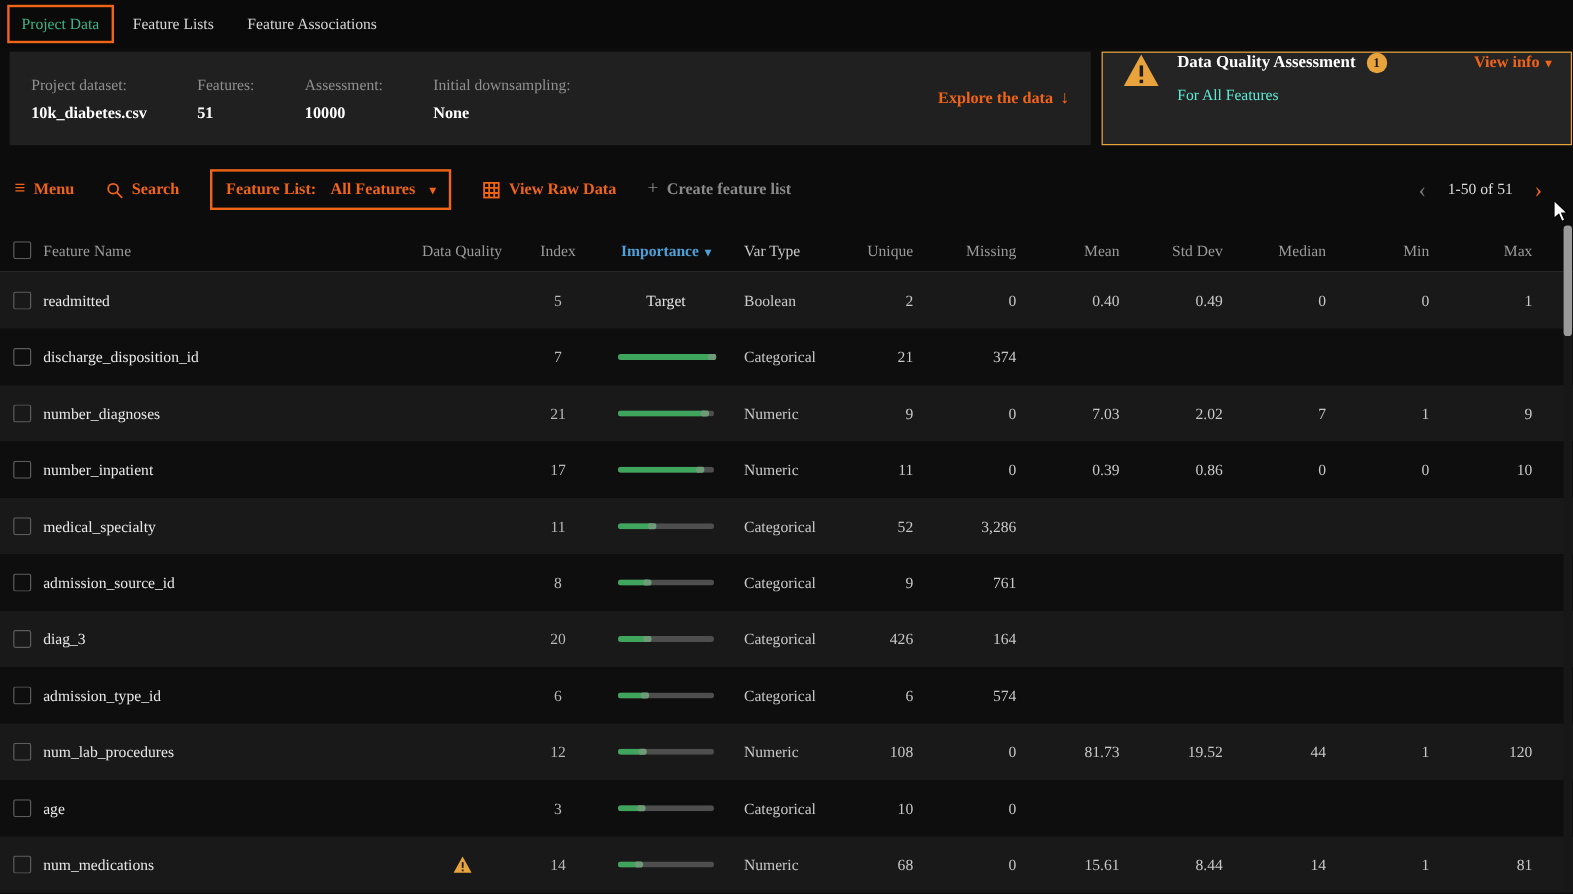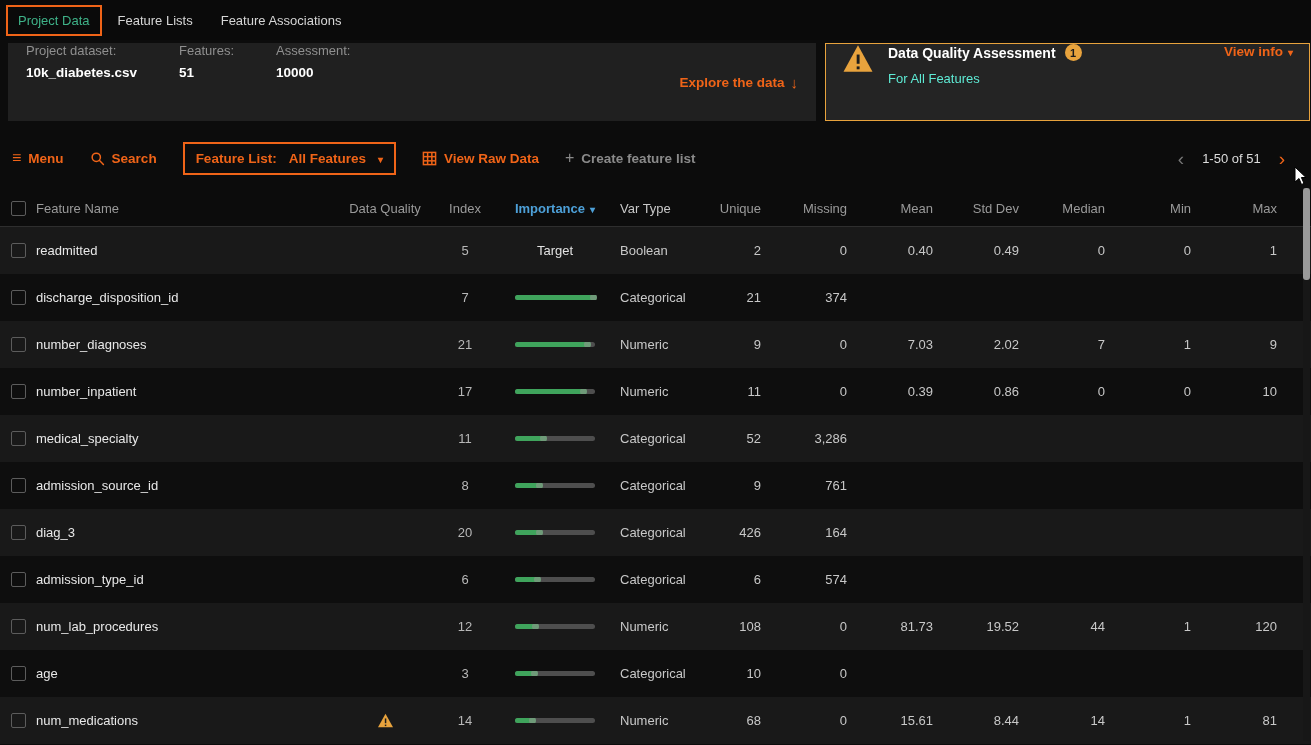--- a/index.html
+++ b/index.html
@@ -1,27 +1,27 @@
 <!DOCTYPE html>
 <html style="--accent: #f06418; --tab-active: #3fb389; --importance-blue: #4da0d8; --green: #3fa45c; --amber: #e8a33d; --track: #4e4e4e;"><head>
 <meta charset="utf-8">
 <style>
   * { box-sizing: border-box; margin: 0; padding: 0; }
   html,body { background:#0c0c0c; }
   body { font-family: "Liberation Sans", sans-serif; font-size: 13px; color:#e6e6e6; }
-  .screen { position:relative; width:1311px; height:745px; background:#0c0c0c; overflow:hidden; }
+  .screen { position:relative; width:1311px; height:745px; background:#0c0c0c; overflow:hidden;font-family:Liberation Serif, serif; }
 
   
   .tabbar { display:flex; align-items:center; height:40px; background:#0a0a0a; padding-left:6px; gap:4px; }
   .tab { padding:8px 12px; color:#d6d6d6; font-size:13px; white-space:nowrap; }
   .tab.active { color:var(--tab-active,#3fb389); border:2px solid var(--accent,#f06418); padding:6px 10px; }
 
   
   .info-row { display:flex; gap:9px; margin:3px 0 0 8px; height:78px; padding-right:1px; }
-  .info-bar { width:808px; flex:0 0 auto; background:#202020; display:flex; padding:0 18px; }
+  .info-bar { width:901px; flex:0 0 auto; background:#202020; display:flex; align-items:center; padding:0 18px; }
   .info-item { margin-right:42px; }
   .info-label { color:#8f8f8f; font-size:13px; margin-bottom:7px; }
   .info-value { color:#ffffff; font-weight:bold; font-size:13.5px; }
   .explore { margin-left:auto; color:var(--accent,#f06418); font-weight:bold; display:flex; align-items:center; gap:6px; font-size:13.5px; }
   .explore .arrow { font-size:15px; font-weight:bold; }
 
   .quality-panel { flex:1 1 auto; background:#242424; border:1px solid var(--amber,#e8a33d); display:flex; align-items:flex-start; padding:0 16px; gap:14px; }
   .qp-title-row { display:flex; align-items:center; gap:9px; }
   .qp-title { color:#ffffff; font-weight:bold; font-size:14px; }
   .badge { width:17px; height:17px; border-radius:50%; background:var(--amber,#e8a33d); color:#1b1b1b; font-size:11px; font-weight:bold; display:flex; align-items:center; justify-content:center; }
@@ -91,20 +91,24 @@
         <div class="info-value">10k_diabetes.csv</div>
       </div>
       <div class="info-item">
         <div class="info-label">Features:</div>
         <div class="info-value">51</div>
       </div>
       <div class="info-item">
         <div class="info-label">Assessment:</div>
         <div class="info-value">10000</div>
       </div>
+      <div class="info-item">
+        <div class="info-label">Initial downsampling:</div>
+        <div class="info-value">None</div>
+      </div>
       <div class="explore">
         <span>Explore the data</span>
         <span class="arrow">↓</span>
       </div>
     </div>
 
     <div class="quality-panel">
       <svg width="32" height="29" viewBox="0 0 24 22">
         <path d="M12 1 L23 21 H1 Z" class="warn-fill"></path>
         <rect x="11" y="8" width="2.2" height="7" class="warn-dark"></rect>

